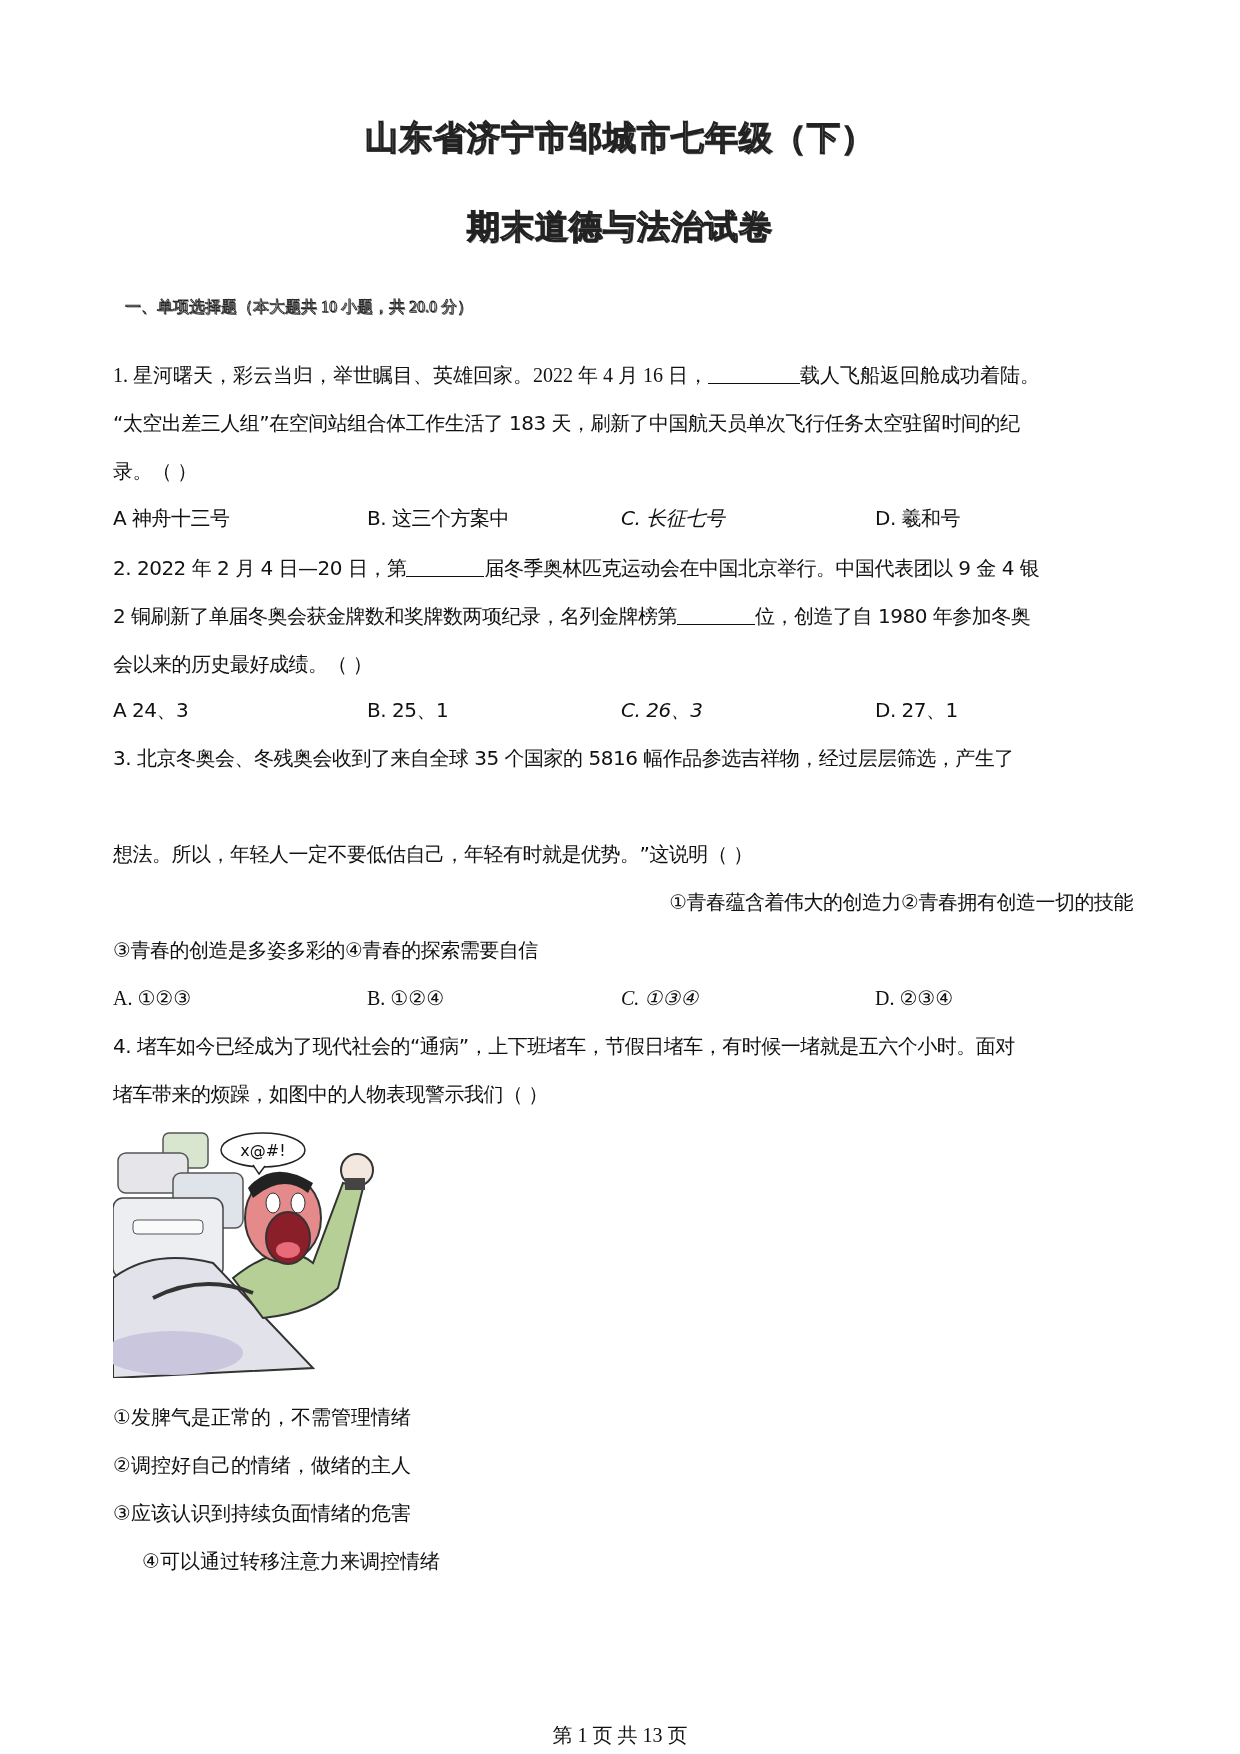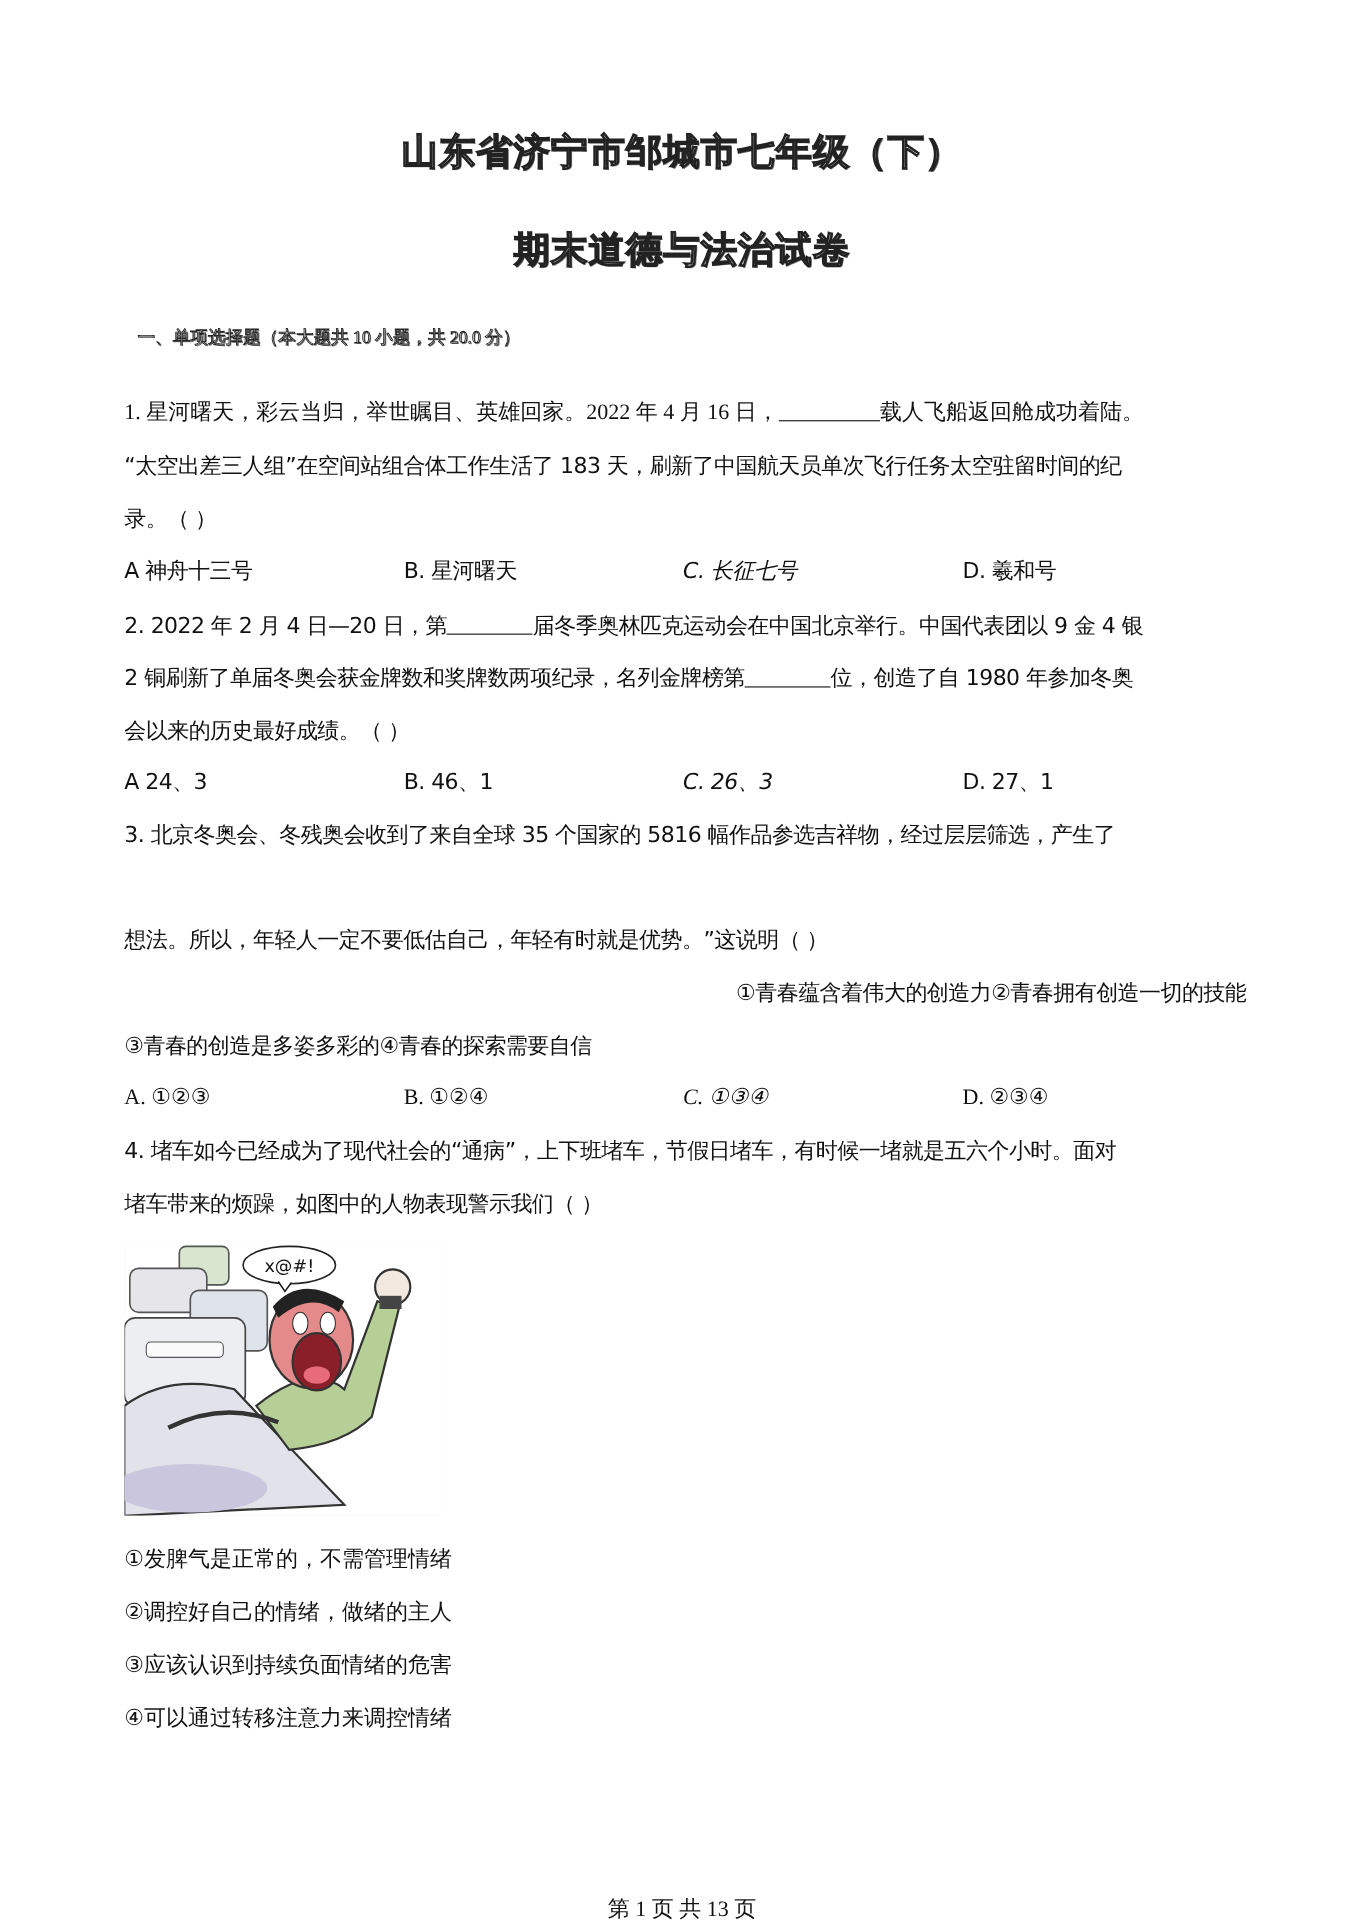--- a/index.html
+++ b/index.html
@@ -53,33 +53,33 @@
   <div class="title t2">期末道德与法治试卷</div>
 
   <div class="section">一、单项选择题（本大题共 10 小题，共 20.0 分）</div>
 
   <div class="line serif" style="top:362px;">
     <span>1. 星河曙天，彩云当归，举世瞩目、英雄回家。2022 年 4 月 16 日，</span><span class="blank b1"></span><span>载人飞船返回舱成功着陆。</span>
   </div>
   <div class="line narrow" style="top:410px;">“太空出差三人组”在空间站组合体工作生活了 183 天，刷新了中国航天员单次飞行任务太空驻留时间的纪</div>
   <div class="line narrow" style="top:458px;">录。（    ）</div>
   <div class="opt narrow c0" style="top:505px;">A 神舟十三号</div>
-  <div class="opt narrow c1" style="top:505px;">B. 星河曙天</div>
+  <div class="opt narrow c1" style="top:505px;">B. 这三个方案中</div>
   <div class="opt narrow c2" style="top:505px;">C. 长征七号</div>
   <div class="opt narrow c3" style="top:505px;">D. 羲和号</div>
 
   <div class="line narrow" style="top:555px;">
     <span>2. 2022 年 2 月 4 日—20 日，第</span><span class="blank b2"></span><span>届冬季奥林匹克运动会在中国北京举行。中国代表团以 9 金 4 银</span>
   </div>
   <div class="line narrow" style="top:603px;">
     <span>2 铜刷新了单届冬奥会获金牌数和奖牌数两项纪录，名列金牌榜第</span><span class="blank b2"></span><span>位，创造了自 1980 年参加冬奥</span>
   </div>
   <div class="line narrow" style="top:651px;">会以来的历史最好成绩。（    ）</div>
   <div class="opt narrow c0" style="top:697px;">A 24、3</div>
-  <div class="opt narrow c1" style="top:697px;">B. 46、1</div>
+  <div class="opt narrow c1" style="top:697px;">B. 25、1</div>
   <div class="opt narrow c2" style="top:697px;">C. 26、3</div>
   <div class="opt narrow c3" style="top:697px;">D. 27、1</div>
 
   <div class="line narrow" style="top:745px;">3. 北京冬奥会、冬残奥会收到了来自全球 35 个国家的 5816 幅作品参选吉祥物，经过层层筛选，产生了</div>
   <div class="line narrow" style="top:841px;">想法。所以，年轻人一定不要低估自己，年轻有时就是优势。”这说明（    ）</div>
   <div class="line narrow" style="top:889px;text-align:right;">①青春蕴含着伟大的创造力②青春拥有创造一切的技能</div>
   <div class="line narrow" style="top:937px;">③青春的创造是多姿多彩的④青春的探索需要自信</div>
   <div class="opt serif c0" style="top:985px;">A. ①②③</div>
   <div class="opt serif c1" style="top:985px;">B. ①②④</div>
   <div class="opt serif c2" style="top:985px;">C. ①③④</div>
@@ -116,16 +116,16 @@
 
       <ellipse cx="150" cy="22" rx="42" ry="17" fill="#fff" stroke="#222" stroke-width="1.5"></ellipse>
       <path d="M140,37 L146,46 L152,38" fill="#fff" stroke="#222" stroke-width="1.5"></path>
       <text x="150" y="28" text-anchor="middle" font-family="DejaVu Sans, sans-serif" font-size="16" fill="#111">x@#!</text>
     </svg>
   </div>
 
   <div class="line" style="top:1404px;">①发脾气是正常的，不需管理情绪</div>
   <div class="line" style="top:1452px;">②调控好自己的情绪，做绪的主人</div>
   <div class="line" style="top:1500px;">③应该认识到持续负面情绪的危害</div>
-  <div class="line" style="top:1548px;">④可以通过转移注意力来调控情绪</div>
+  <div class="line" style="top:1548px;margin-left:29px;">④可以通过转移注意力来调控情绪</div>
 
   <div class="footer">第 1 页 共 13 页</div>
 </div>
 
 </body></html>

